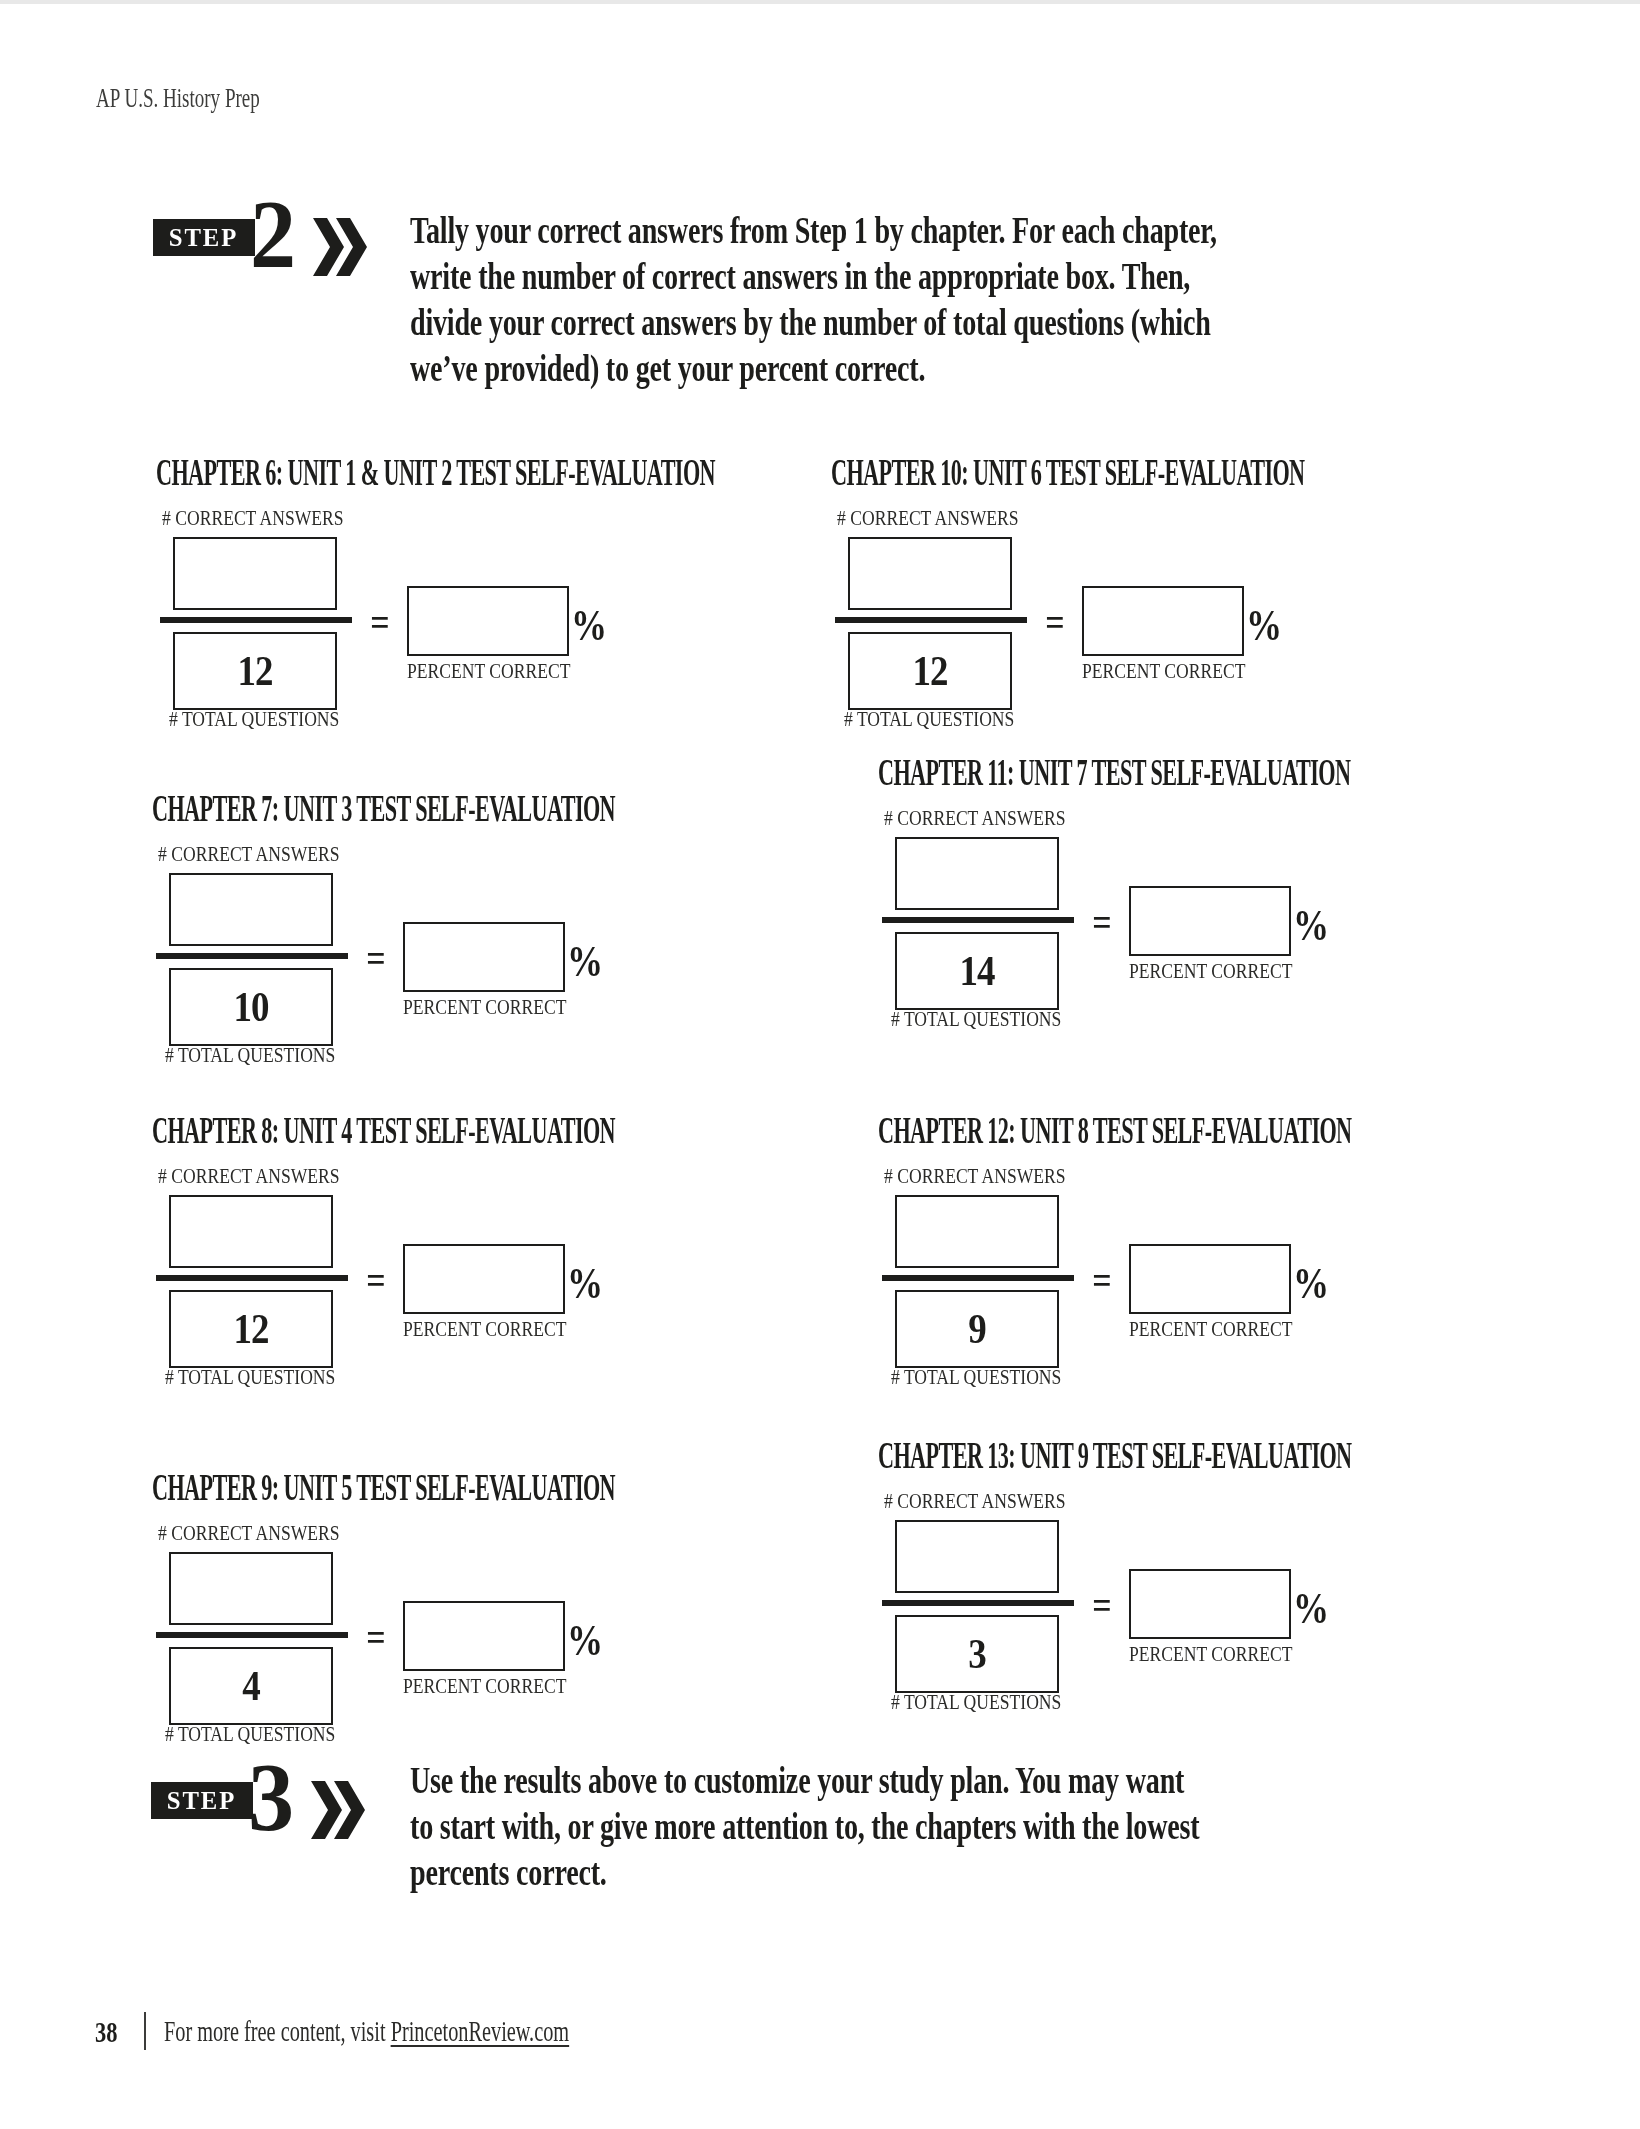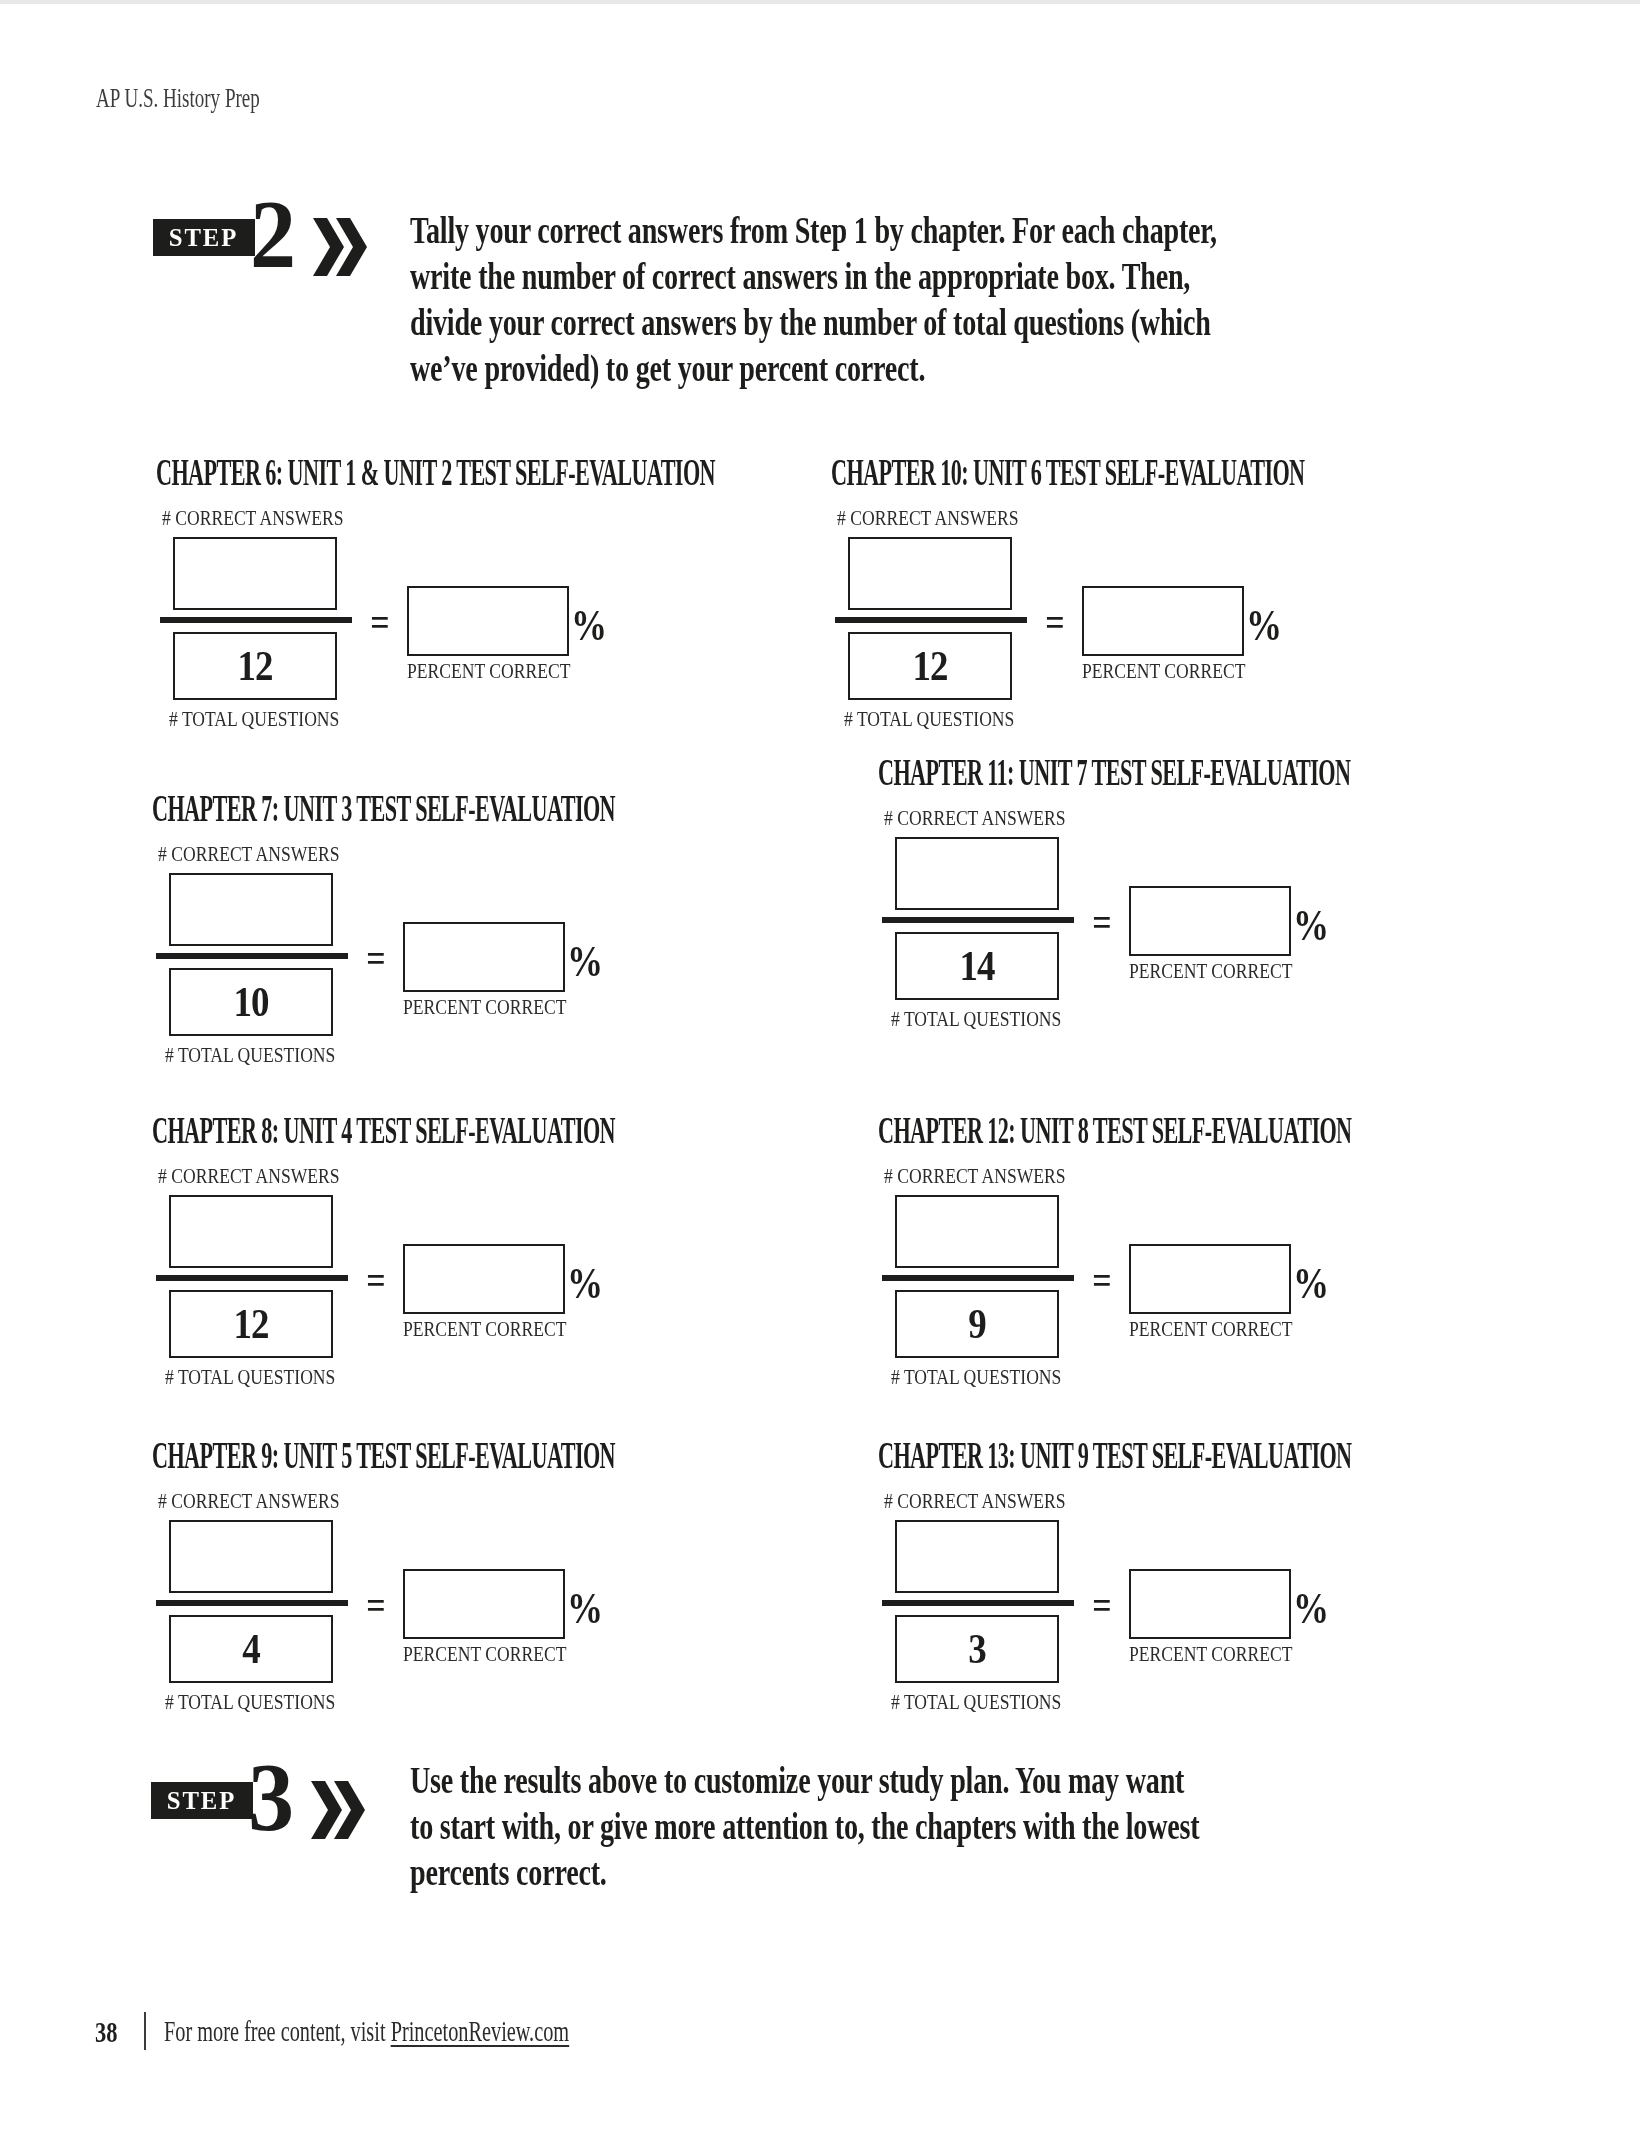--- a/index.html
+++ b/index.html
@@ -42,38 +42,38 @@
   .step3-para{top:1753px;}
 
   
   .block{position:absolute;width:520px;height:305px;}
   #blocks .block:nth-child(1){left:156px;top:457px;}
   #blocks .block:nth-child(2){left:831px;top:457px;}
   #blocks .block:nth-child(3){left:152px;top:793px;}
   #blocks .block:nth-child(4){left:878px;top:757px;}
   #blocks .block:nth-child(5){left:152px;top:1115px;}
   #blocks .block:nth-child(6){left:878px;top:1115px;}
-  #blocks .block:nth-child(7){left:152px;top:1440px;}
+  #blocks .block:nth-child(7){left:152px;top:1472px;}
   #blocks .block:nth-child(8){left:878px;top:1440px;}
 
   .bk-title{
     position:absolute;left:0;top:-7px;font-size:37px;font-weight:bold;line-height:1;
     letter-spacing:-1px;transform:scaleX(0.60);transform-origin:0 0;white-space:pre;
   }
   .bk-label{
     position:absolute;font-size:22px;color:#2b2b29;line-height:1;white-space:pre;
     transform:scaleX(0.80);transform-origin:0 0;
   }
   .bk-correct{left:6px;top:46px;}
   .bk-totlabel{left:13px;top:247px;}
   .bk-pctlabel{left:251px;top:199px;}
 
   .bk-box{position:absolute;border:2px solid #1d1d1b;background:#ffffff;box-sizing:border-box;}
   .bk-topbox{left:17px;top:76px;width:164px;height:73px;}
-  .bk-botbox{left:17px;top:171px;width:164px;height:68px;display:flex;align-items:center;justify-content:center;}
+  .bk-botbox{left:17px;top:171px;width:164px;height:78px;display:flex;align-items:center;justify-content:center;}
   .bk-pctbox{left:251px;top:125px;width:162px;height:70px;}
 
   .bk-bar{position:absolute;left:4px;top:156px;width:192px;height:6px;background:#1d1d1b;}
 
   .bk-total{font-size:42px;font-weight:bold;letter-spacing:-1px;transform:scaleX(0.88);line-height:1;}
   .bk-equals{
     position:absolute;left:204px;top:142px;width:40px;text-align:center;font-size:40px;
     font-weight:bold;line-height:1;transform:scaleX(0.85);
   }
   .bk-pct{

